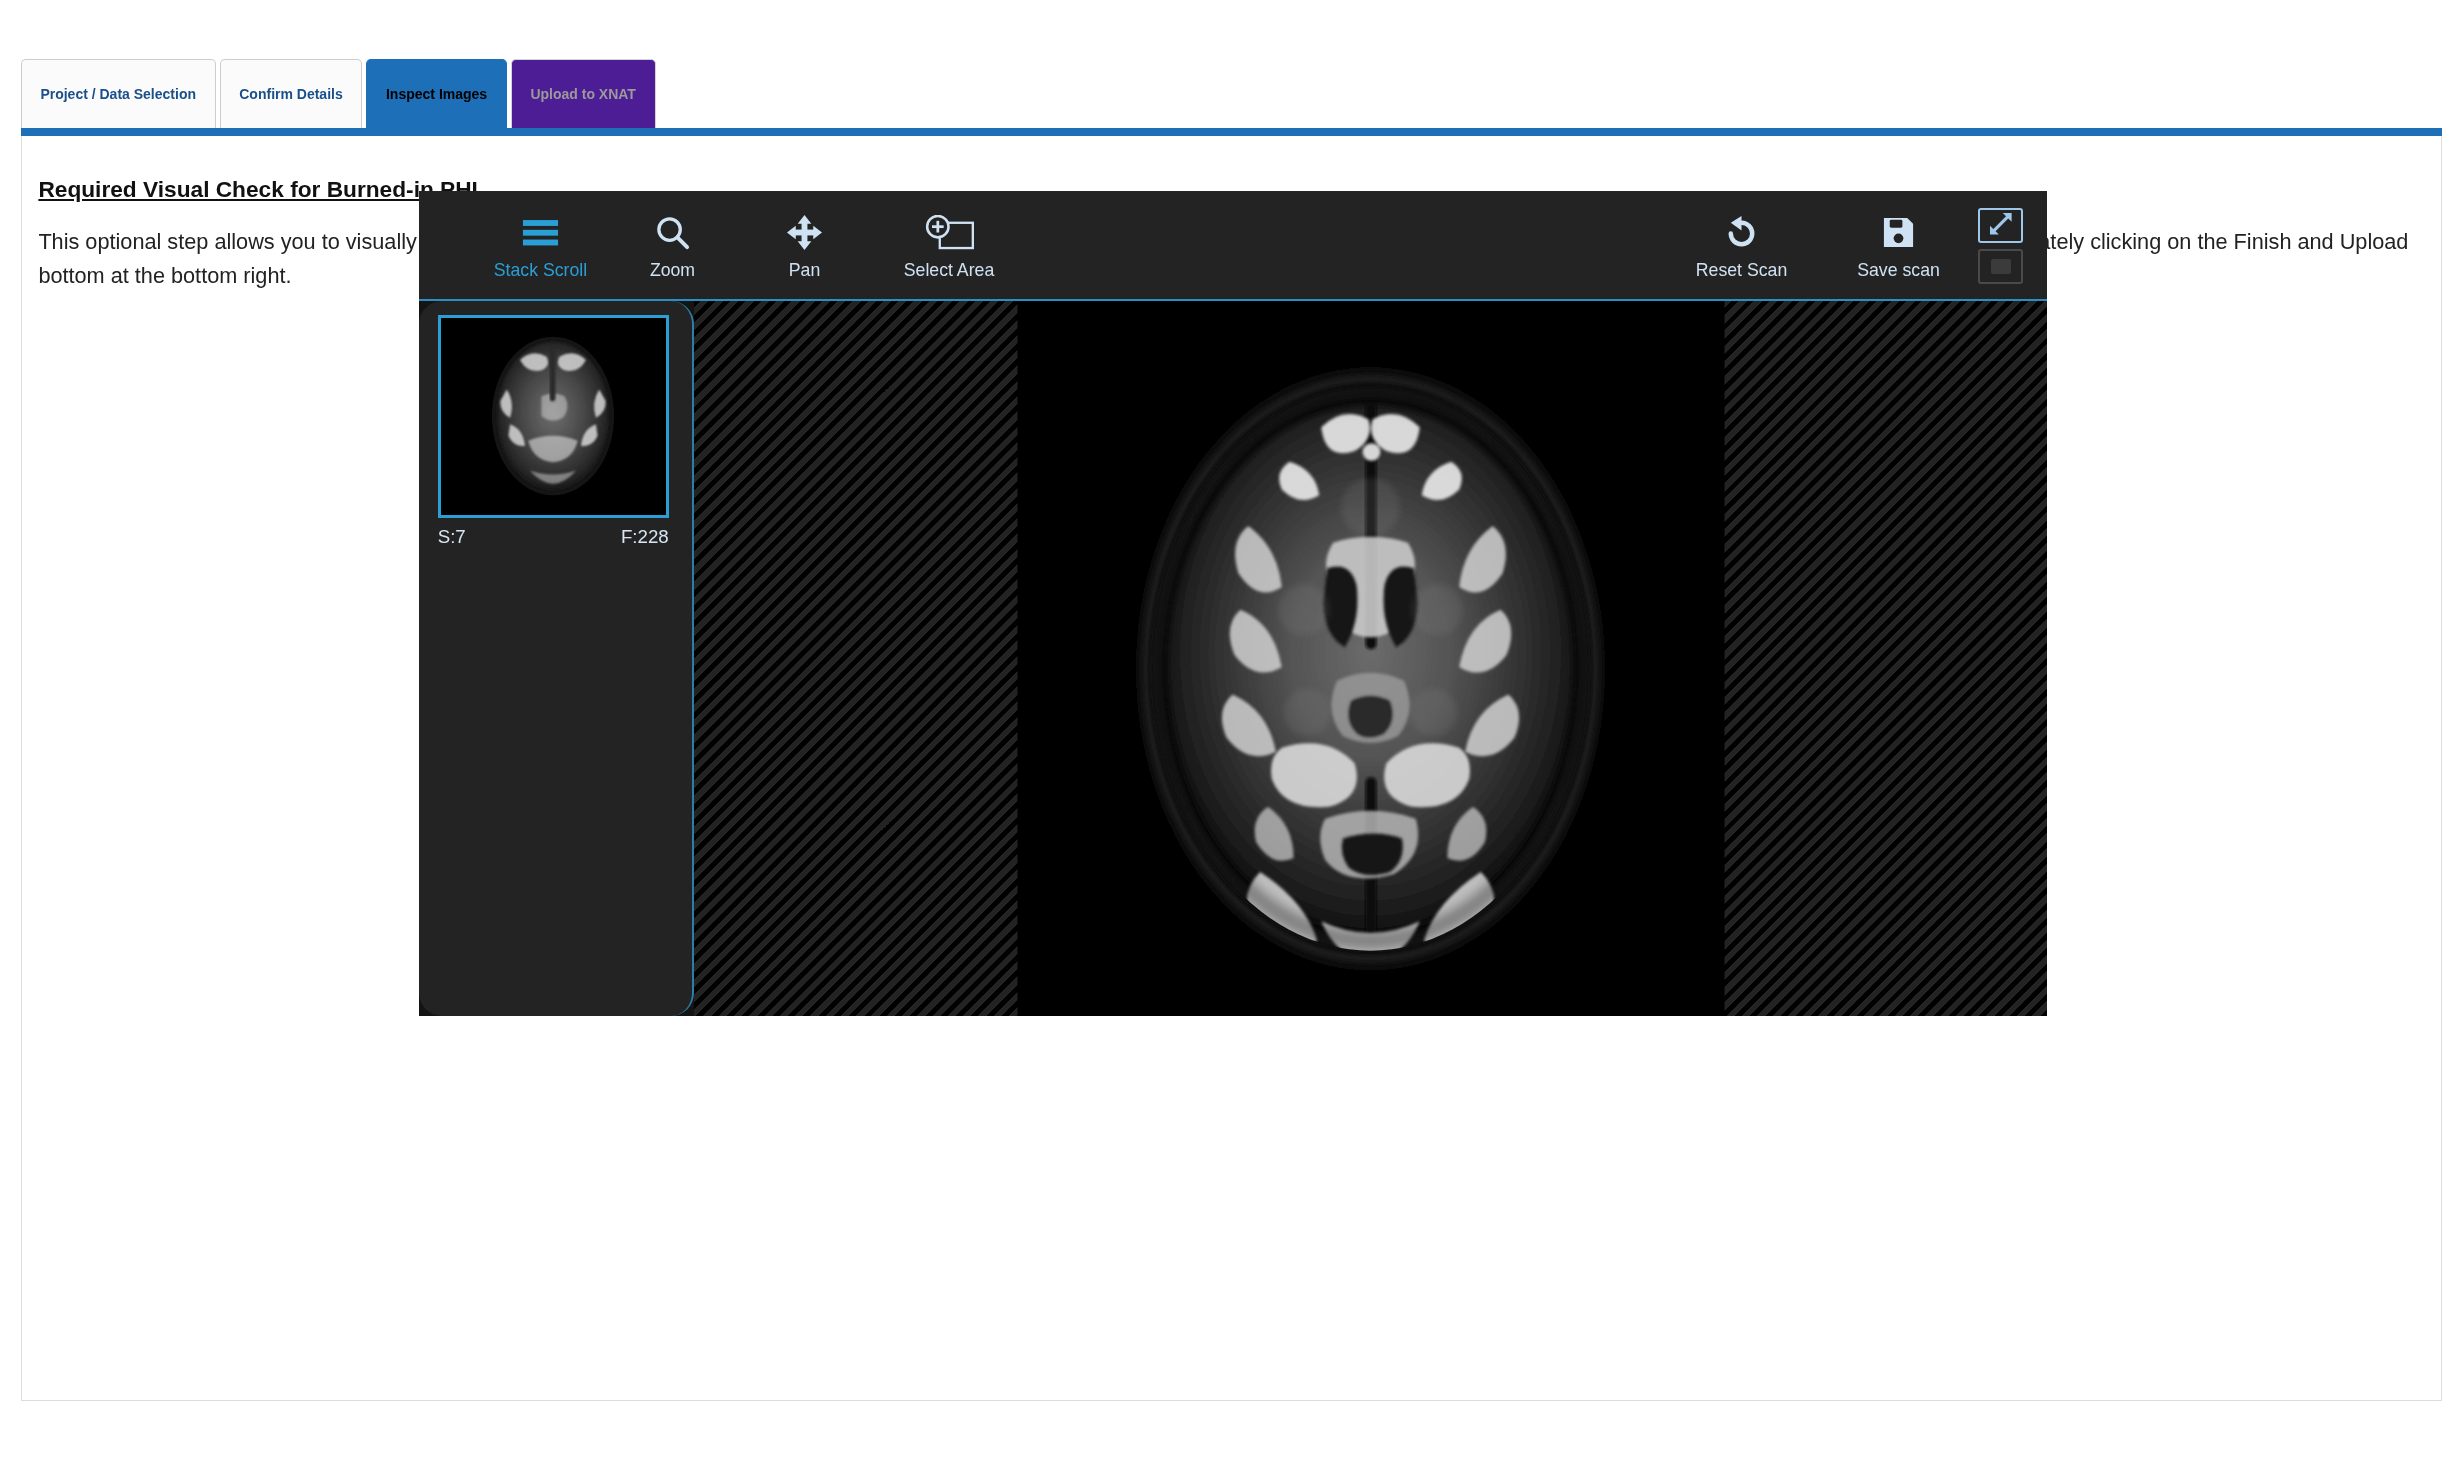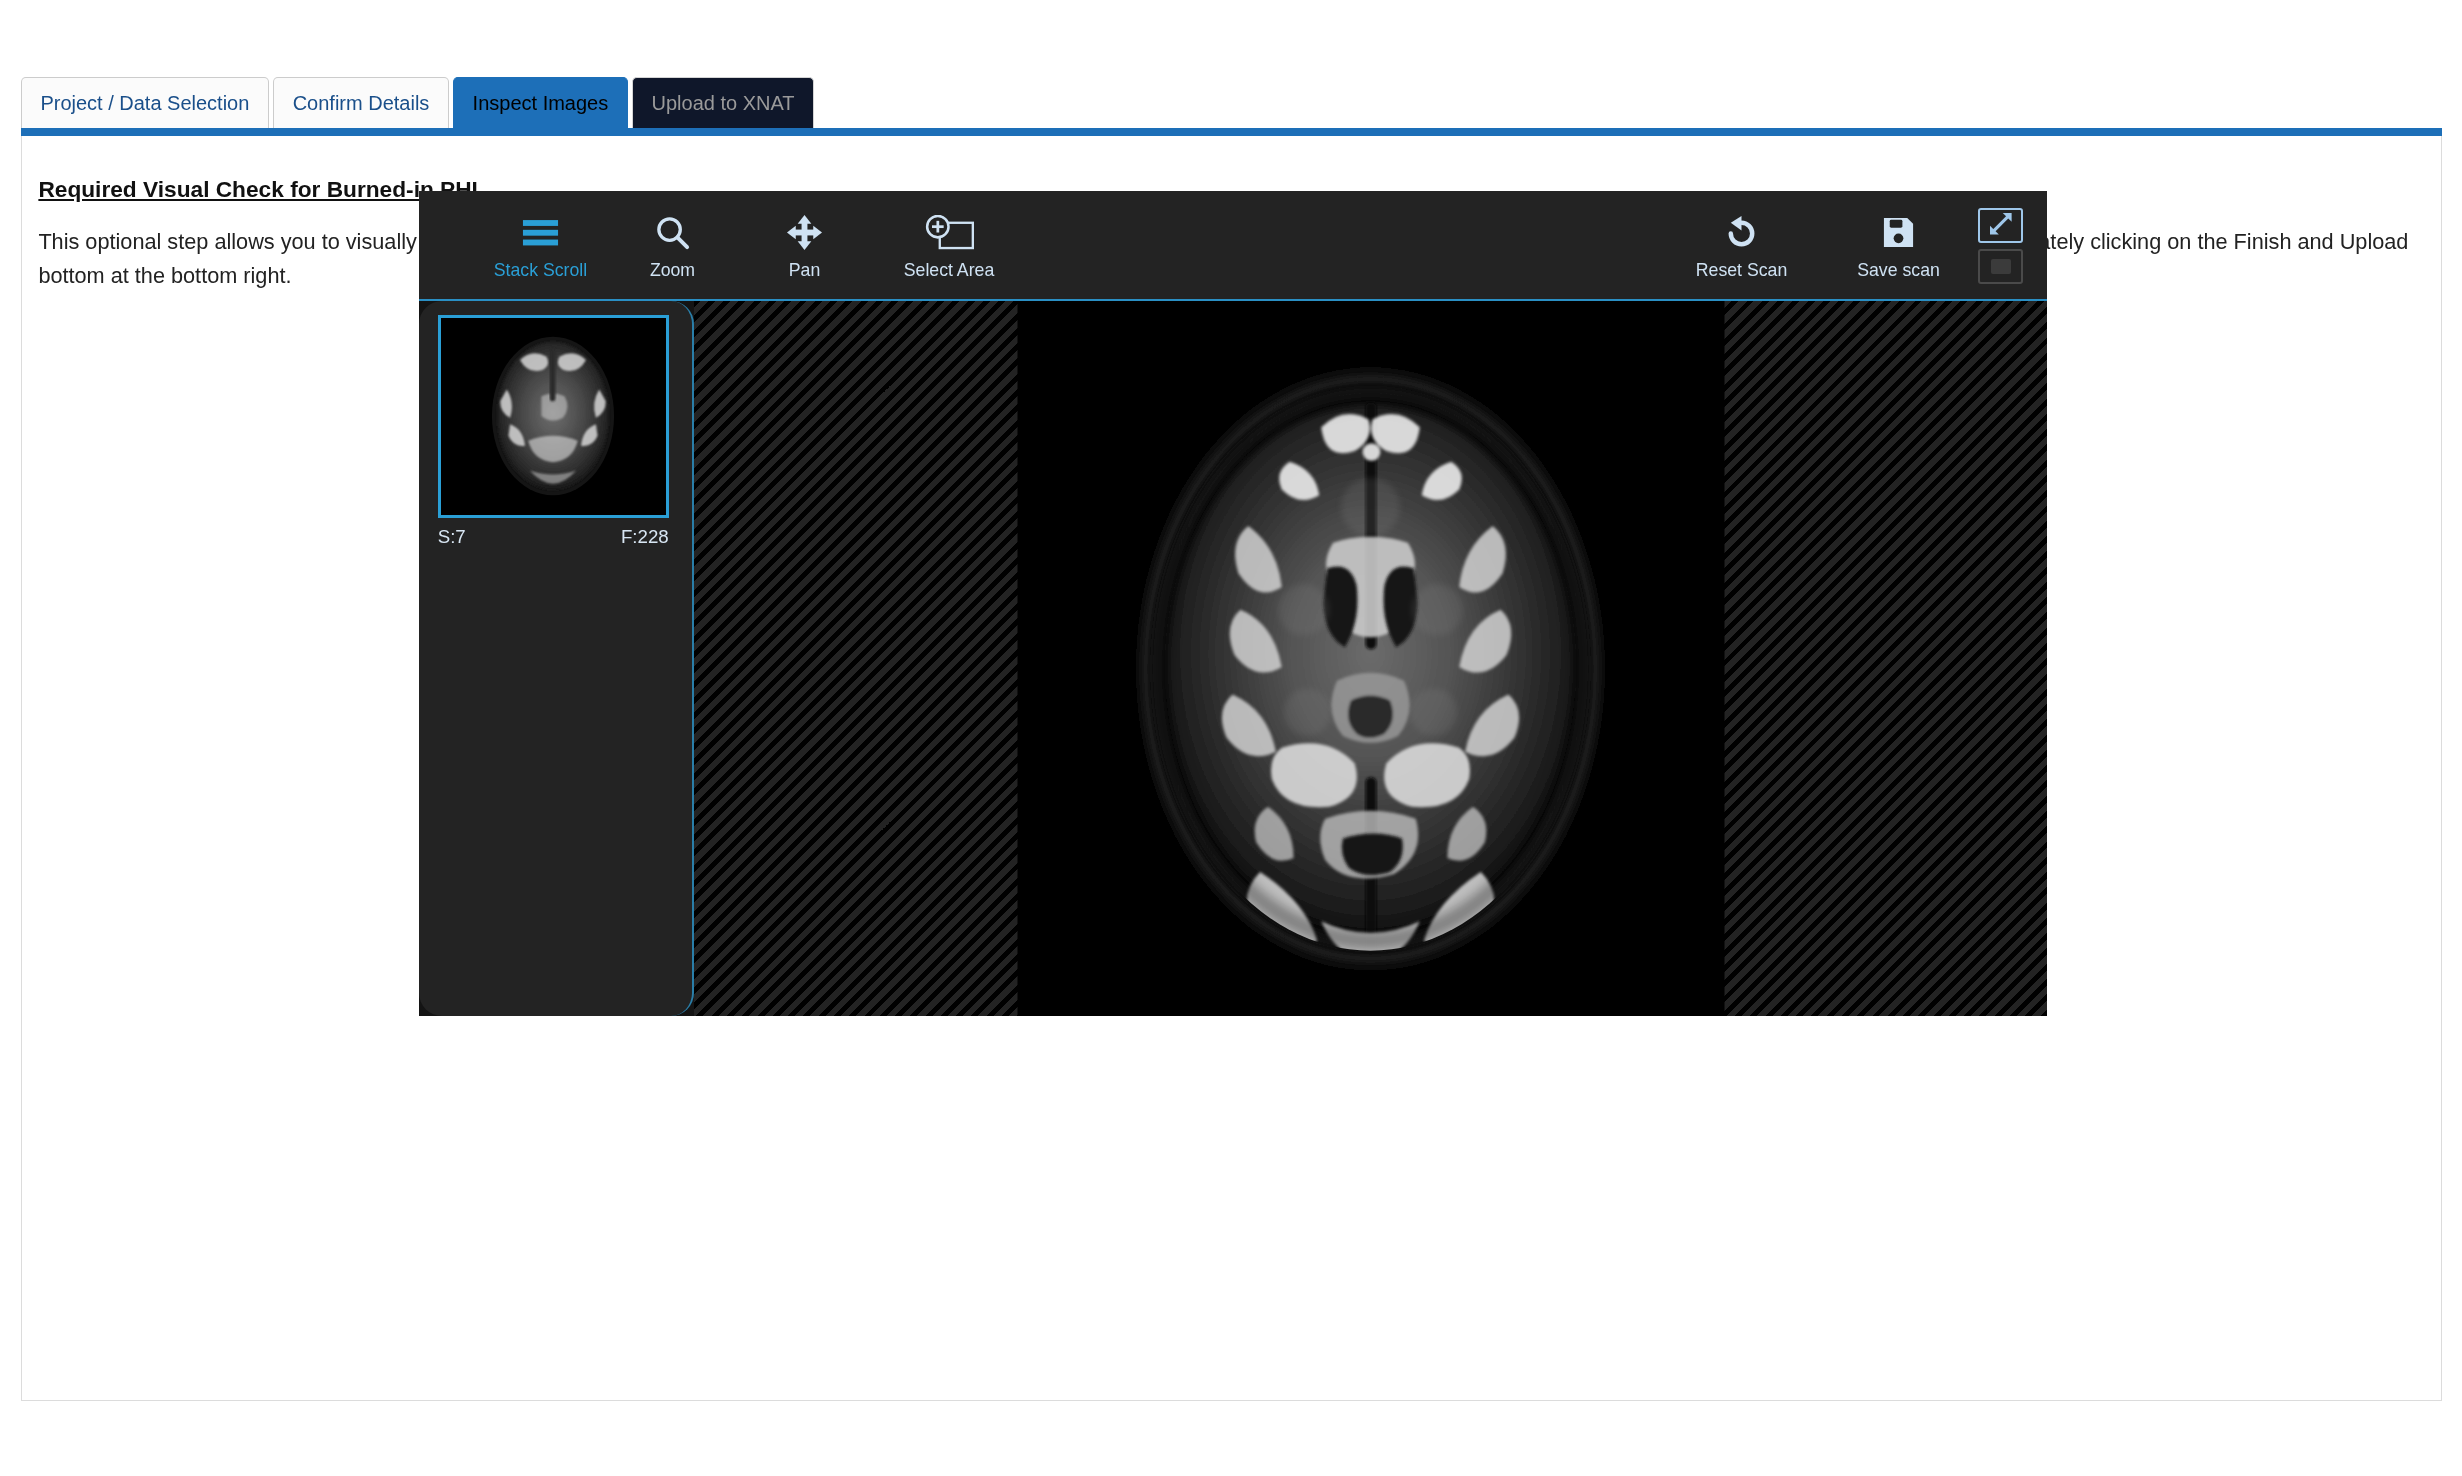--- a/index.html
+++ b/index.html
@@ -31,42 +31,43 @@
   
   .tabbar {
     position: absolute;
     left: 20.7px; top: 77px;
     height: 51px;
     display: flex;
     align-items: flex-end;
     gap: 3.9px;
   }
   .tab {
-    height: 51px;
+    height: 69px;
     padding: 0 18.7px;
     display: flex;
     align-items: center;
     justify-content: center;
-    font-size: 20px;
+    font-size: 14px;
     border: 1px solid #ccc;
     border-bottom: none;
     border-radius: 4.9px 4.9px 0 0;
     background: #fbfbfb;
     color: #1a4f8a;
     white-space: nowrap;
     cursor: pointer;
     line-height: 1;
+    font-weight: bold;
   }
   .tab.active {
     background: #1d6fb8;
     border-color: #1d6fb8;
     color: #000000;
   }
   .tab.disabled {
-    background: #0f172a;
+    background: #4c1d95;
     border-color: #d4d4d4;
     color: #9a9a9a;
     cursor: default;
   }
 
   
   .tab-underline {
     position: absolute;
     left: 20.7px; top: 128px;
     width: 2421px; height: 7.9px;

